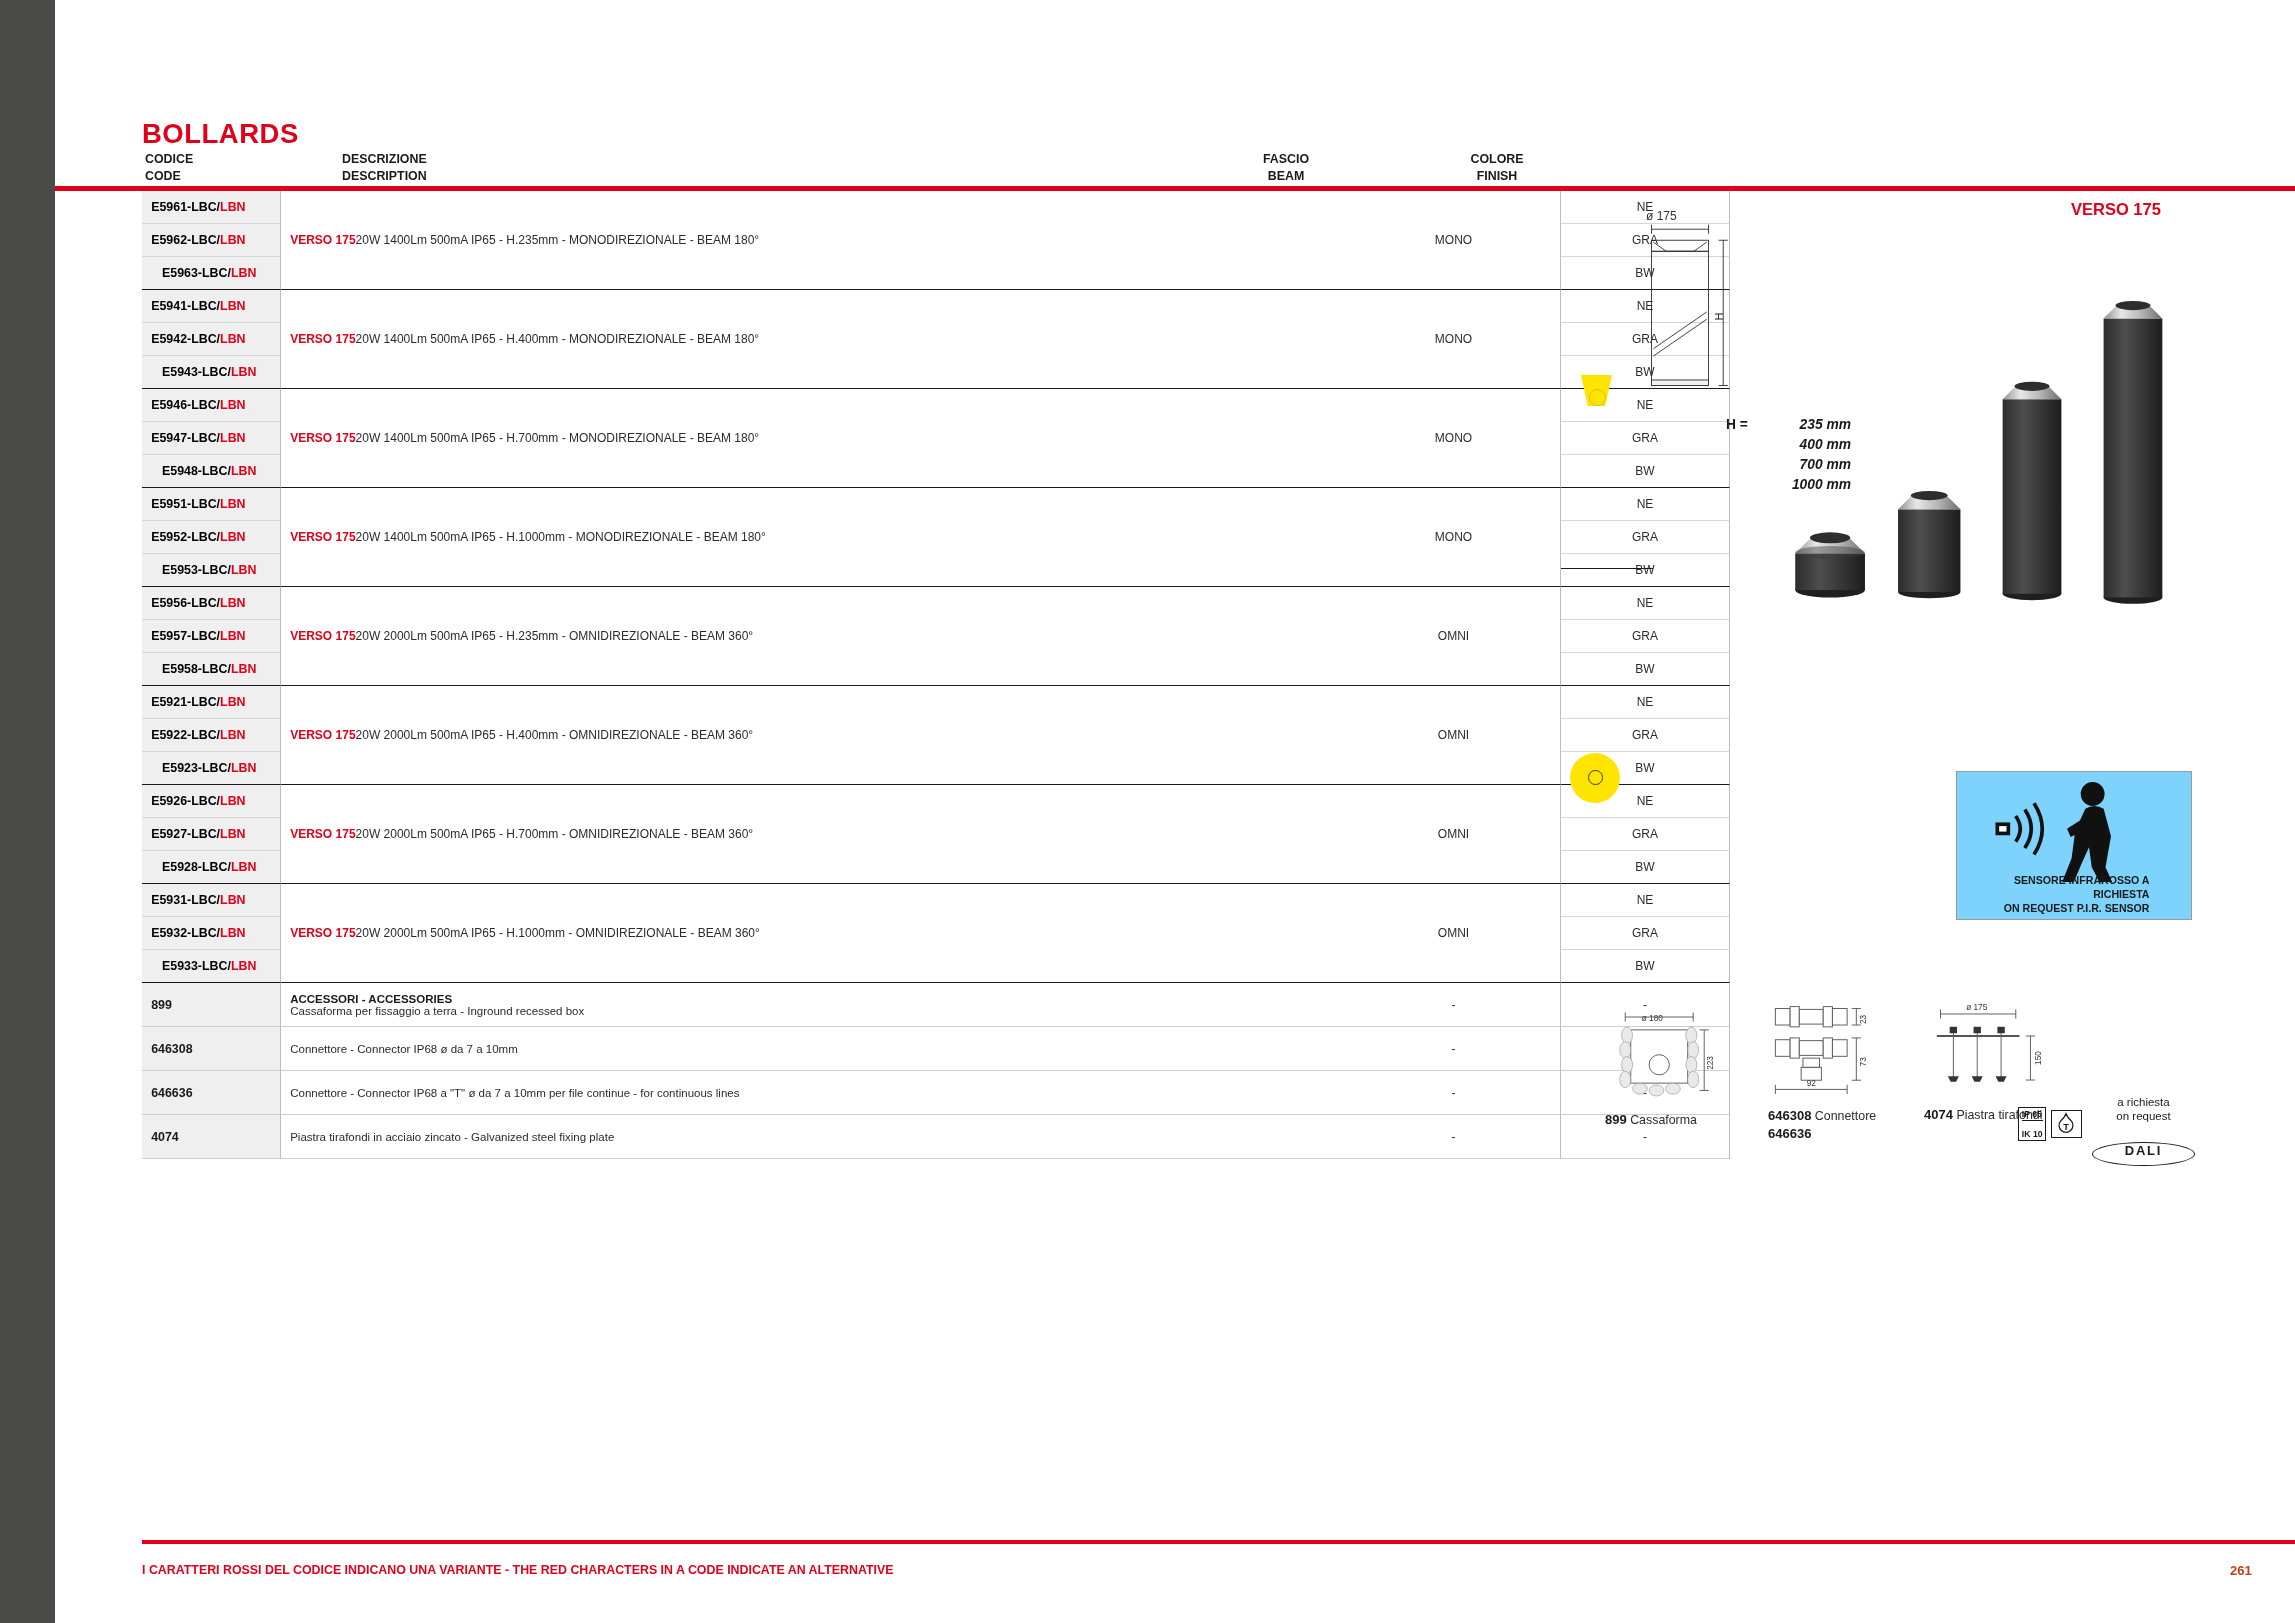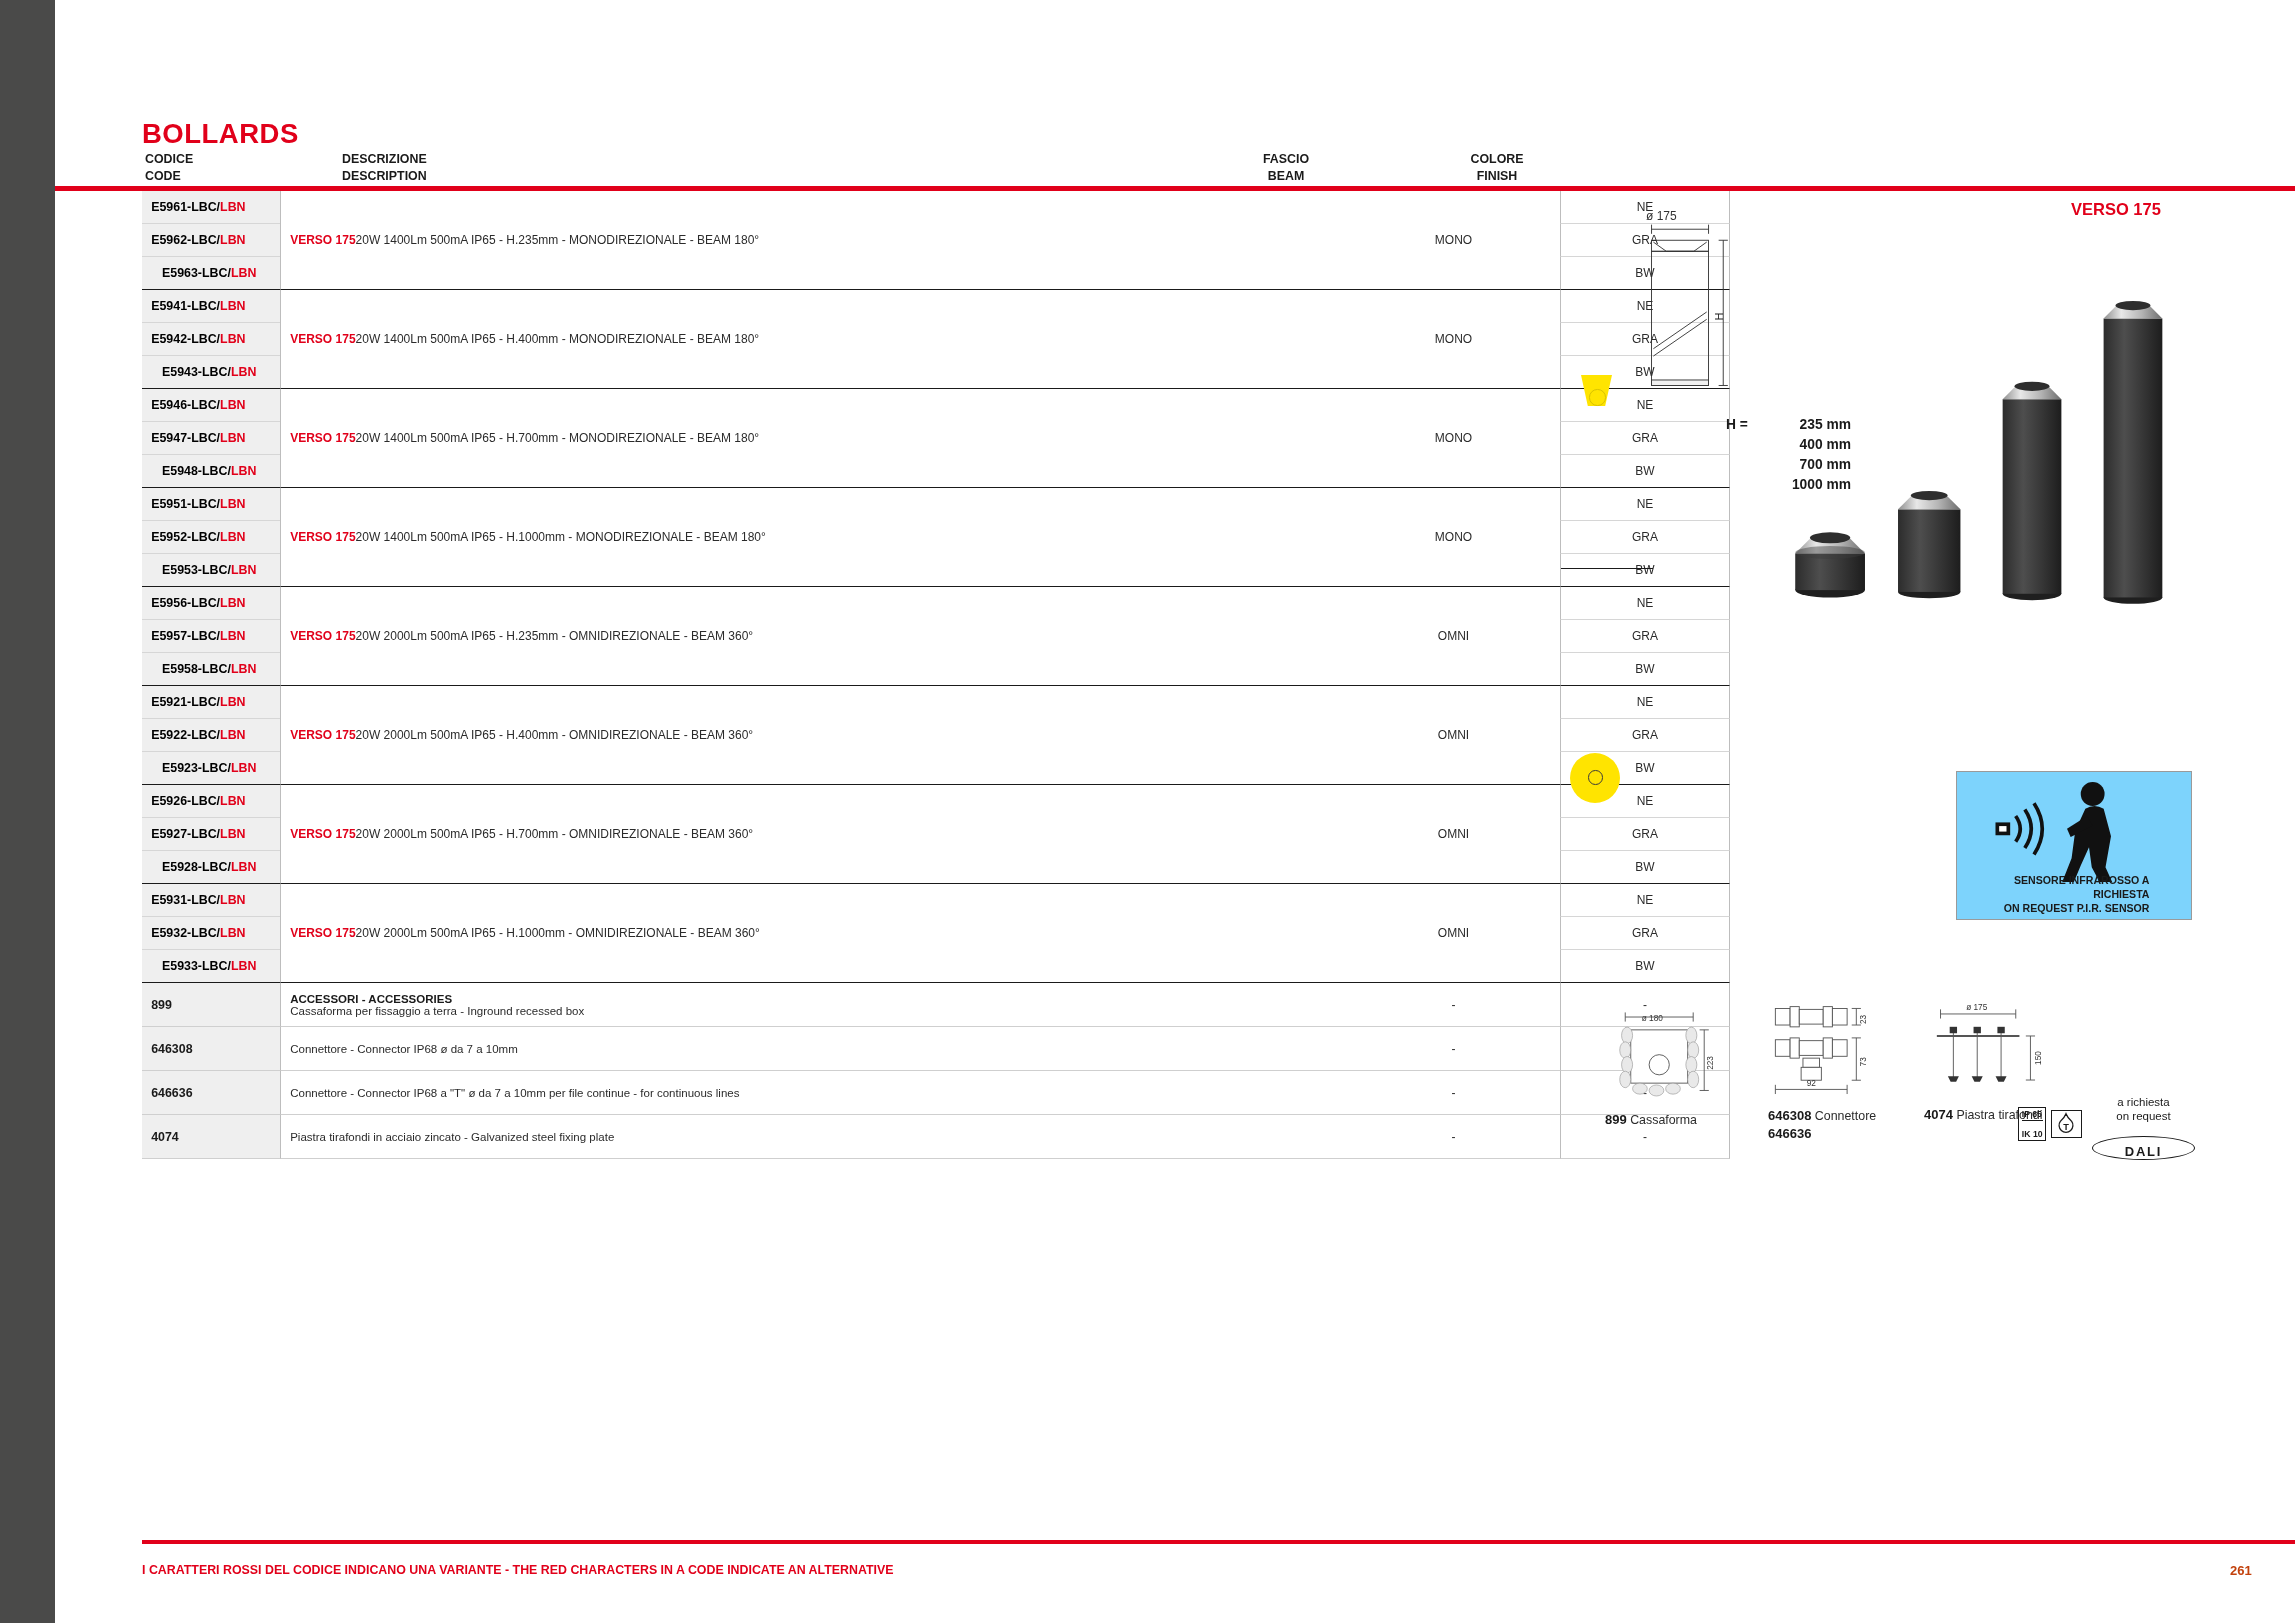--- a/index.html
+++ b/index.html
@@ -109,21 +109,21 @@
   .tech-draw { position: absolute; left: 1635px; top: 209px; }
   .dim-dia {
     position: absolute; left: 1646px; top: 209px; font-size: 12px; color:#333;
   }
   .h-list {
     position: absolute; left: 1726px; top: 415px;
     font-size: 13.8px; font-weight: bold; color:#1a1a1a; line-height: 1.45;
   }
   .h-list .row { display:flex; }
   .h-list .lbl { width: 42px; }
-  .h-list .val { width: 83px; text-align: right; }
+  .h-list .val { width: 83px; text-align: right; font-style: italic; }
 
   .prod-photos { position: absolute; left: 1782px; top: 234px; width: 478px; height: 413px; }
 
   
   .ymark1 {
     position: absolute; left: 1581px; top: 375px;
     width: 31px; height: 31px; background: #ffe400;
     clip-path: polygon(0 0, 100% 0, 78% 100%, 22% 100%);
   }
   .ymark1c {
@@ -159,22 +159,22 @@
   .badge-wrap { position: absolute; left: 2018px; top: 1107px; display:flex; align-items:center; gap:4.6px; }
   .badge-ip {
     border: 1.4px solid #1a1a1a; font-size: 8.7px; font-weight: bold; line-height: 1.18;
     padding: 0.9px 2.8px; color:#1a1a1a;
   }
   .badge-ip div + div { border-top: 1.4px solid #1a1a1a; margin-top:0.9px; padding-top:8px; }
   .badge-t { border: 1.4px solid #1a1a1a; width: 31px; height: 27.5px; display:flex; align-items:center; justify-content:center; }
   .dali-wrap { position: absolute; left: 2092px; top: 1095px; text-align: center; }
   .dali-req { font-size: 11.5px; color:#1a1a1a; line-height: 1.22; }
   .dali-oval {
-    margin-top: 13px; width: 103px; height: 24px; border: 1.8px solid #1a1a1a;
-    border-radius: 50%; display:flex; align-items:flex-end; justify-content:center;
+    margin-top: 19px; width: 103px; height: 24px; border: 1.8px solid #1a1a1a;
+    border-radius: 50%; display:flex; align-items:flex-start; justify-content:center;
     font-size: 13px; font-weight: bold; letter-spacing: 1.8px; color:#1a1a1a;
     position: relative; overflow: hidden;
   }
 
   
   .pg-left {
     position: absolute; left: 75px; top: 1563px;
     font-size: 13px; font-weight: bold; color: #ffffff;
   }
   .pg-right {

